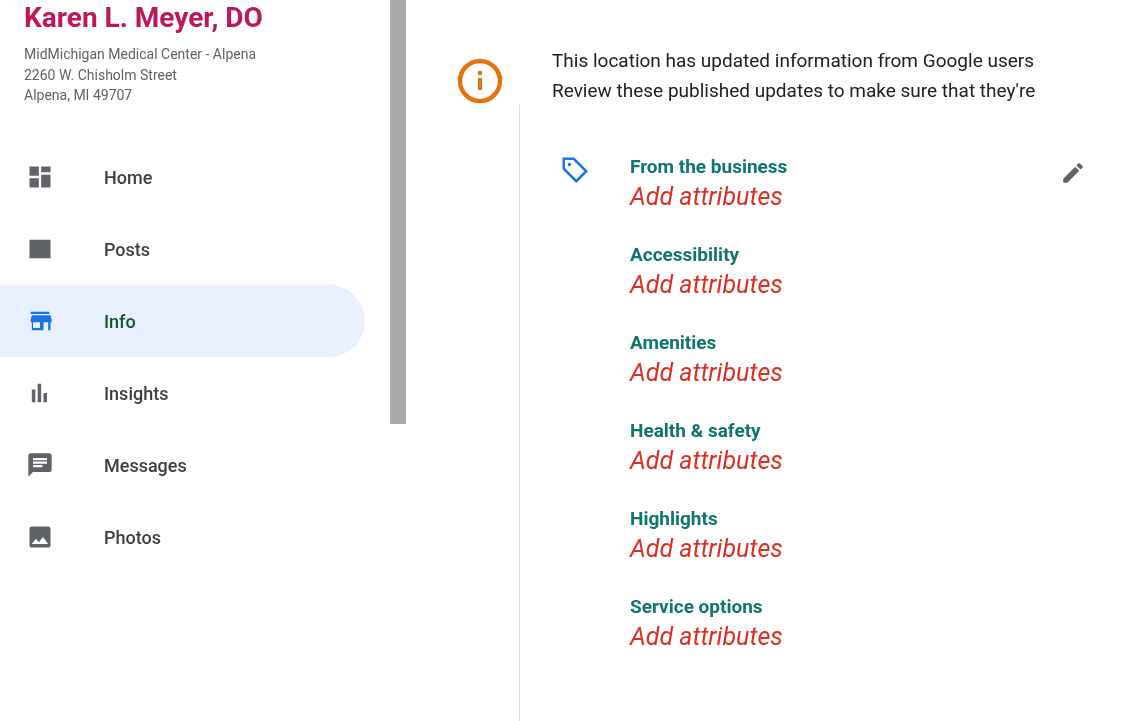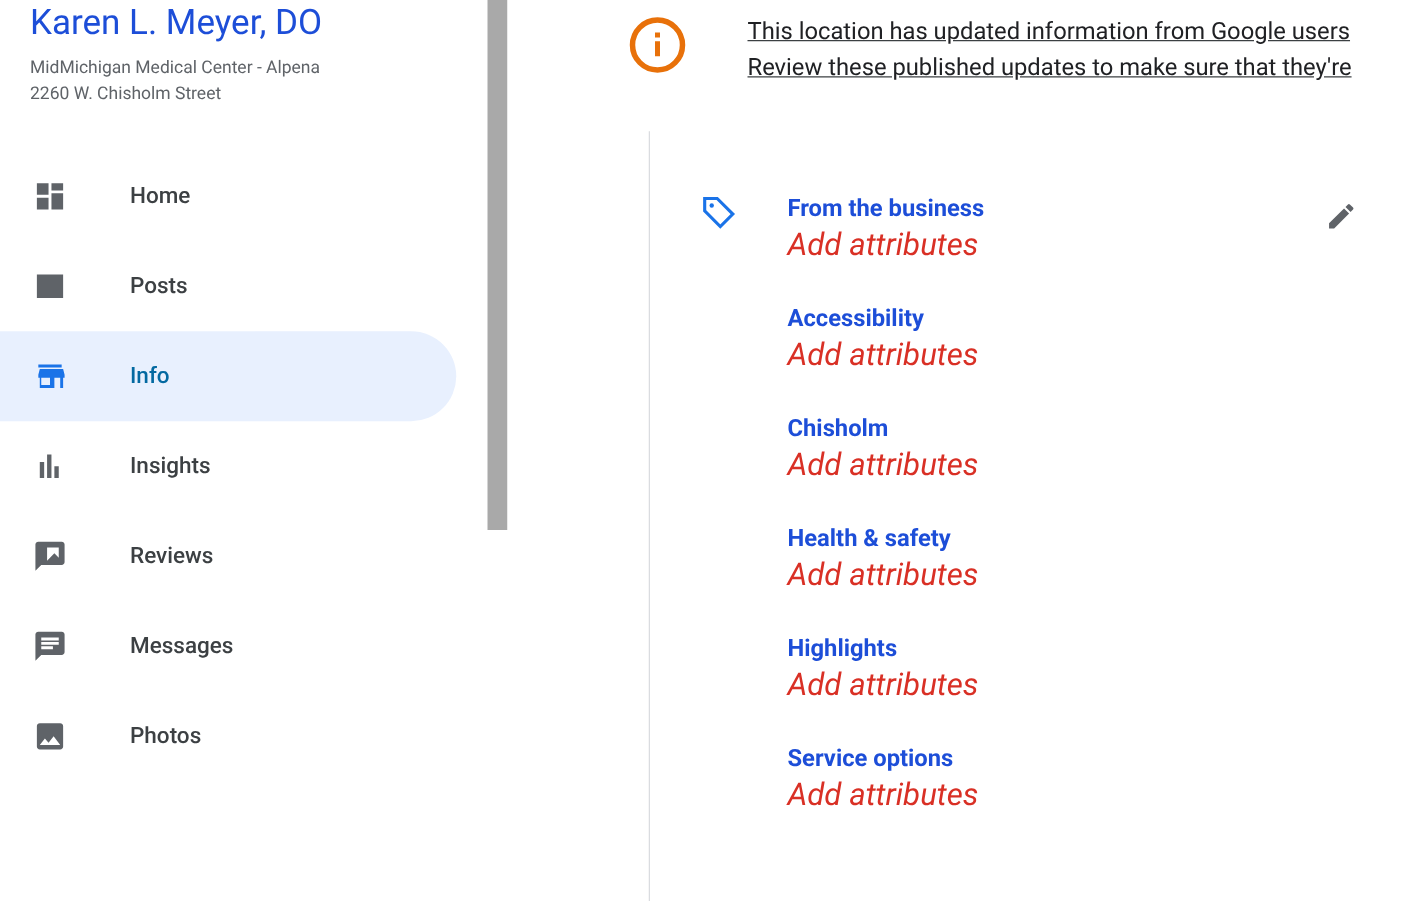--- a/index.html
+++ b/index.html
@@ -18,22 +18,22 @@
     top: 0;
     width: 390px;
     height: 721px;
     background: #fff;
   }
   .sidebar-header {
     padding: 0 24px 18px 24px;
   }
   .business-name {
     font-size: 28px;
-    font-weight: 400;
-    color: #1d4ed8;
+    font-weight: 700;
+    color: #be185d;
     line-height: 1.3;
     margin-bottom: 8px;
   }
   .business-address {
     font-size: 14px;
     color: #5f6368;
     line-height: 1.45;
   }
   .nav {
     margin-top: 18px;
@@ -44,21 +44,21 @@
     height: 72px;
     padding-left: 24px;
     cursor: pointer;
     color: #3c4043;
     border-top-right-radius: 36px;
     border-bottom-right-radius: 36px;
     width: 365px;
   }
   .nav-item.active {
     background: #e8f0fe;
-    color: #0369a1;
+    color: #14532d;
   }
   .nav-item .nav-icon {
     width: 32px;
     height: 32px;
     display: flex;
     align-items: center;
     justify-content: center;
     margin-right: 48px;
   }
   .nav-item .nav-icon svg {
@@ -92,24 +92,23 @@
   .content {
     position: absolute;
     left: 406px;
     top: 0;
     width: 732px;
     height: 721px;
     background: #fff;
   }
   .banner {
     display: flex;
-    align-items: flex-start;
-    padding: 10px 0 0 96px;
+    align-items: flex-end;
+    padding: 10px 0 0 50px;
     height: 105px;
-    text-decoration: underline;
   }
   .banner-icon {
     width: 48px;
     height: 48px;
     flex-shrink: 0;
     margin-right: 48px;
     margin-top: 2px;
   }
   .banner-text {
     font-size: 19px;
@@ -143,21 +142,21 @@
   }
   .attr-body {
     flex: 1;
   }
   .attr-group {
     margin-bottom: 32px;
   }
   .attr-title {
     font-size: 19px;
     font-weight: 700;
-    color: #1d4ed8;
+    color: #0f766e;
     margin-bottom: 4px;
   }
   .attr-link {
     font-size: 25px;
     font-style: italic;
     color: #d93025;
     cursor: pointer;
   }
   .edit-btn {
     position: absolute;
@@ -173,20 +172,21 @@
 </style>
 </head>
 <body>
 
 <div class="sidebar">
   <div class="sidebar-header">
     <div class="business-name">Karen L. Meyer, DO</div>
     <div class="business-address">
       <div>MidMichigan Medical Center - Alpena</div>
       <div>2260 W. Chisholm Street</div>
+      <div>Alpena, MI 49707</div>
     </div>
   </div>
 
   <div class="nav">
 
     <div class="nav-item">
       <span class="nav-icon">
         <svg viewBox="0 0 24 24">
             <path d="M3 3h8v8H3V3zm10 0h8v5h-8V3zM3 13h8v8H3v-8zm10-3h8v11h-8V10z"></path>
           </svg>
@@ -214,28 +214,20 @@
 
     <div class="nav-item">
       <span class="nav-icon">
         <svg viewBox="0 0 24 24">
             <path d="M5 9h3v11H5V9zm5-5h3v16h-3V4zm5 8h3v8h-3v-8z"></path>
           </svg>
       </span>
       <span class="nav-label">Insights</span>
     </div>
 
-    <div class="nav-item">
-      <span class="nav-icon">
-        <svg viewBox="0 0 24 24">
-            <path d="M20 2H4c-1.1 0-2 .9-2 2v18l4-4h14c1.1 0 2-.9 2-2V4c0-1.1-.9-2-2-2zm-2 11l-3-3-5 5V6h8v7z"></path>
-          </svg>
-      </span>
-      <span class="nav-label">Reviews</span>
-    </div>
 
 
     <div class="nav-item">
       <span class="nav-icon">
         <svg viewBox="0 0 24 24">
             <path d="M20 2H4c-1.1 0-2 .9-2 2v18l4-4h14c1.1 0 2-.9 2-2V4c0-1.1-.9-2-2-2zM6 9h12v2H6V9zm8 5H6v-2h8v2zm4-6H6V6h12v2z"></path>
           </svg>
       </span>
       <span class="nav-label">Messages</span>
     </div>
@@ -284,21 +276,21 @@
     <div class="attr-body">
       <div class="attr-group">
         <div class="attr-title">From the business</div>
         <div class="attr-link">Add attributes</div>
       </div>
       <div class="attr-group">
         <div class="attr-title">Accessibility</div>
         <div class="attr-link">Add attributes</div>
       </div>
       <div class="attr-group">
-        <div class="attr-title">Chisholm</div>
+        <div class="attr-title">Amenities</div>
         <div class="attr-link">Add attributes</div>
       </div>
       <div class="attr-group">
         <div class="attr-title">Health &amp; safety</div>
         <div class="attr-link">Add attributes</div>
       </div>
       <div class="attr-group">
         <div class="attr-title">Highlights</div>
         <div class="attr-link">Add attributes</div>
       </div>

